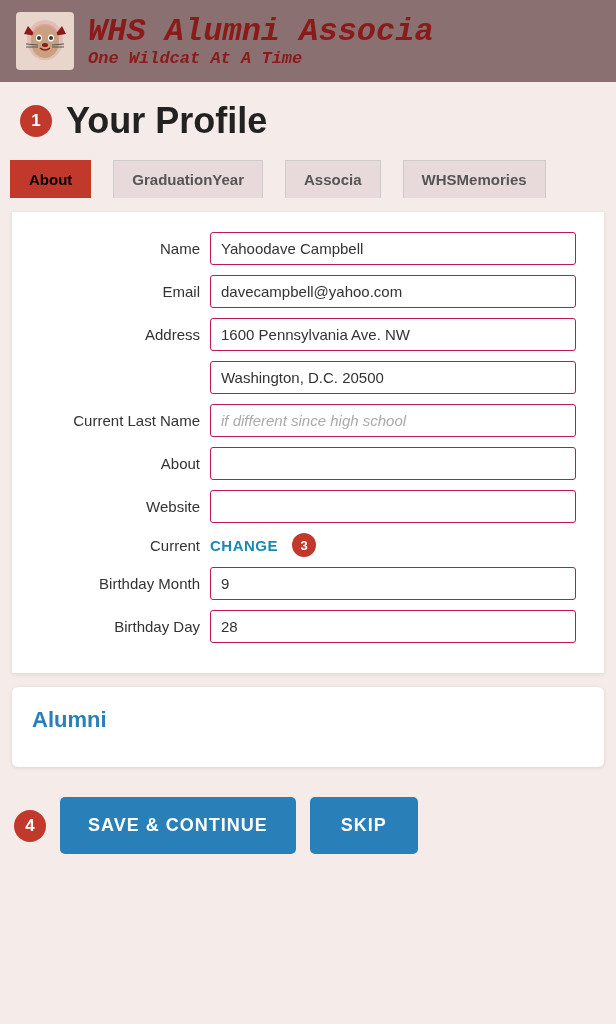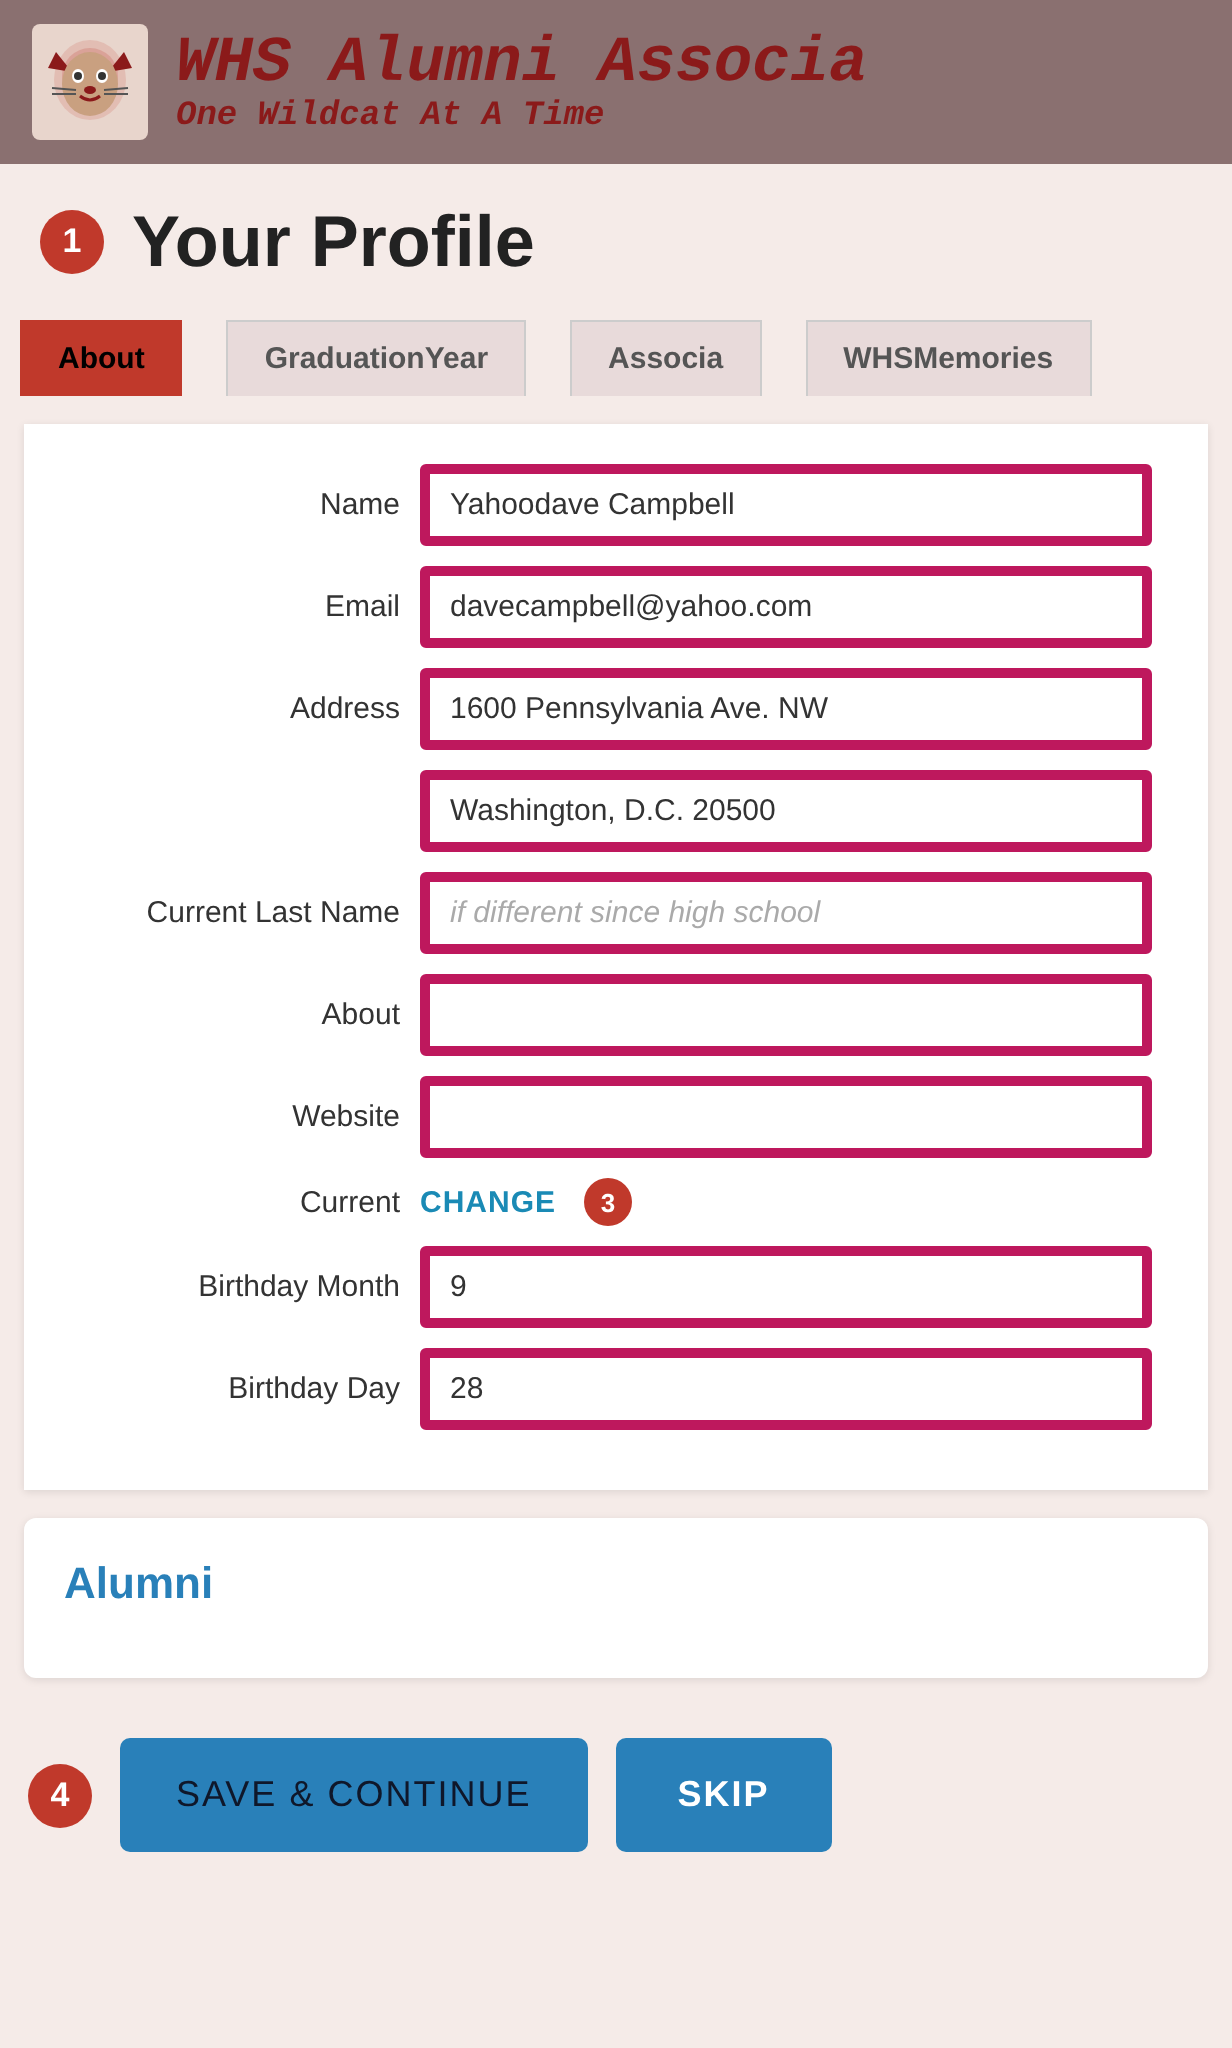--- a/index.html
+++ b/index.html
@@ -105,21 +105,21 @@
     }
     .form-label {
       text-align: right;
       width: 160px;
       flex-shrink: 0;
       font-size: 15px;
       color: #333;
     }
     .form-input {
       flex: 1;
-      border: 5px solid #be185d;
+      border: 1px solid #be185d;
       border-radius: 3px;
       padding: 7px 10px;
       font-size: 15px;
       color: #333;
       outline: none;
     }
     .form-input::placeholder {
       color: #aaa;
       font-style: italic;
     }
@@ -168,23 +168,23 @@
     .bottom-bar {
       background-color: #f5ebe8;
       padding: 16px 14px;
       display: flex;
       align-items: center;
       gap: 14px;
       position: relative;
     }
     .btn-save {
       background-color: #2980b9;
-      color: #0f172a;
+      color: #ffffff;
       font-size: 18px;
-      font-weight: 400;
+      font-weight: 700;
       letter-spacing: 1px;
       padding: 18px 28px;
       border: none;
       border-radius: 5px;
       cursor: pointer;
       text-transform: uppercase;
     }
     .btn-skip {
       background-color: #2980b9;
       color: white;

